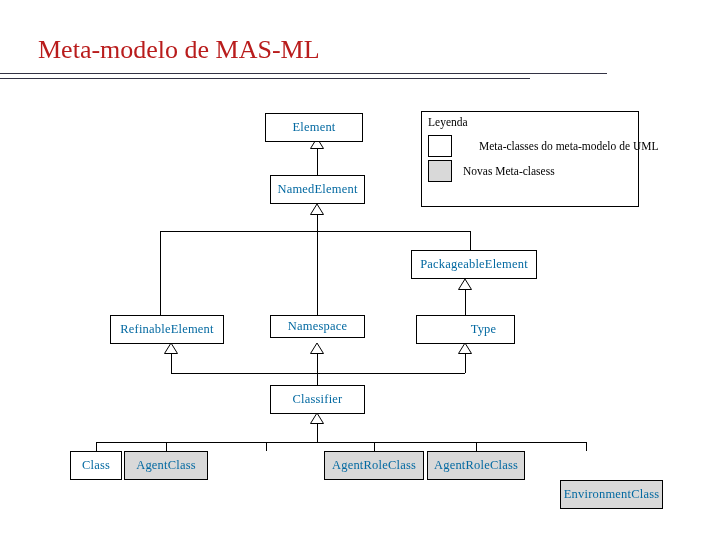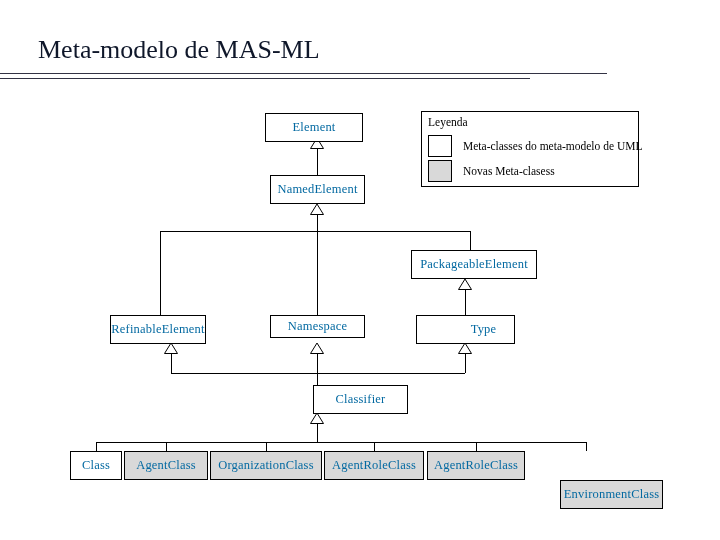--- a/index.html
+++ b/index.html
@@ -16,21 +16,21 @@
     font-family: "Liberation Serif", "DejaVu Serif", serif;
   }
 
   
   #slide-title {
     position: absolute;
     left: 38px;
     top: 35px;
     font-size: 26px;
     line-height: 30px;
-    color: #0f172a;
+    color: #b91c1c;
     white-space: nowrap;
     letter-spacing: 0px;
   }
   .rule {
     position: absolute;
     height: 0;
     border-top: 1px solid #333344;
   }
   #rule-top  { left: 0px; top: 73px; width: 607px; }
   #rule-bot  { left: 0px; top: 78px; width: 530px; }
@@ -70,21 +70,21 @@
     height: 11px;
   }
   .gen-tri svg { display: block; }
 
   
   #legend {
     position: absolute;
     left: 421px;
     top: 111px;
     width: 218px;
-    height: 76px;
+    height: 96px;
     box-sizing: border-box;
     border: 1px solid #000000;
     background: #ffffff;
   }
   #legend-title {
     position: absolute;
     left: 6px;
     top: 4px;
     font-size: 11.5px;
     color: #000000;
@@ -104,21 +104,21 @@
     background: #ffffff;
     flex: 0 0 auto;
   }
   .legend-swatch.novel { background: #d9d9d9; }
   .legend-label {
     margin-left: 11px;
     font-size: 11.5px;
     color: #000000;
     white-space: nowrap;
   }
-  #legend-row-uml   { top: 23px; }
+  #legend-row-uml   { top: 23px; gap: 16px; }
   #legend-row-novel { top: 48px; }
 </style>
 </head>
 <body>
 
 <div id="slide">
 
   <div id="slide-title">Meta-modelo de MAS-ML</div>
   <div class="rule" id="rule-top"></div>
   <div class="rule" id="rule-bot"></div>
@@ -201,47 +201,44 @@
   </div>
 
   <div class="uml-box" style="left:270px; top:175px; width:95px; height:29px;">
     <span>NamedElement</span>
   </div>
 
   <div class="uml-box" style="left:411px; top:250px; width:126px; height:29px;">
     <span>PackageableElement</span>
   </div>
 
-  <div class="uml-box" style="left:110px; top:315px; width:96px; height:29px;">
+  <div class="uml-box" style="left:110px; top:315px; width:114px; height:29px;">
     <span>RefinableElement</span>
   </div>
 
   <div class="uml-box" style="left:270px; top:315px; width:95px; height:23px;">
     <span>Namespace</span>
   </div>
 
   <div class="uml-box" style="left:416px; top:315px; width:99px; height:29px;padding-left:36px;">
     <span>Type</span>
   </div>
 
-  <div class="uml-box" style="left:270px; top:385px; width:95px; height:29px;margin-left:43px;">
+  <div class="uml-box" style="left:270px; top:385px; width:95px; height:29px;">
     <span>Classifier</span>
   </div>
 
   <div class="uml-box" style="left:70px; top:451px; width:52px; height:29px;">
     <span>Class</span>
   </div>
 
   <div class="uml-box novel" style="left:124px; top:451px; width:84px; height:29px;">
     <span>AgentClass</span>
   </div>
 
-  <div class="uml-box novel" style="left:210px; top:451px; width:112px; height:29px;">
-    <span>OrganizationClass</span>
-  </div>
 
   <div class="uml-box novel" style="left:324px; top:451px; width:100px; height:29px;">
     <span>AgentRoleClass</span>
   </div>
 
   <div class="uml-box novel" style="left:427px; top:451px; width:98px; height:29px;">
     <span>AgentRoleClass</span>
   </div>
 
   <div class="uml-box novel" style="left:560px; top:451px; width:103px; height:29px;margin-top:29px;">

